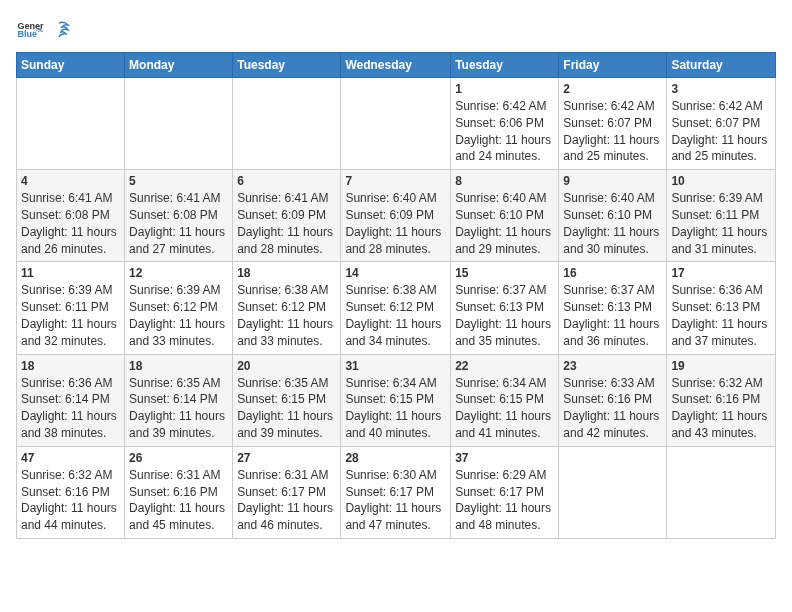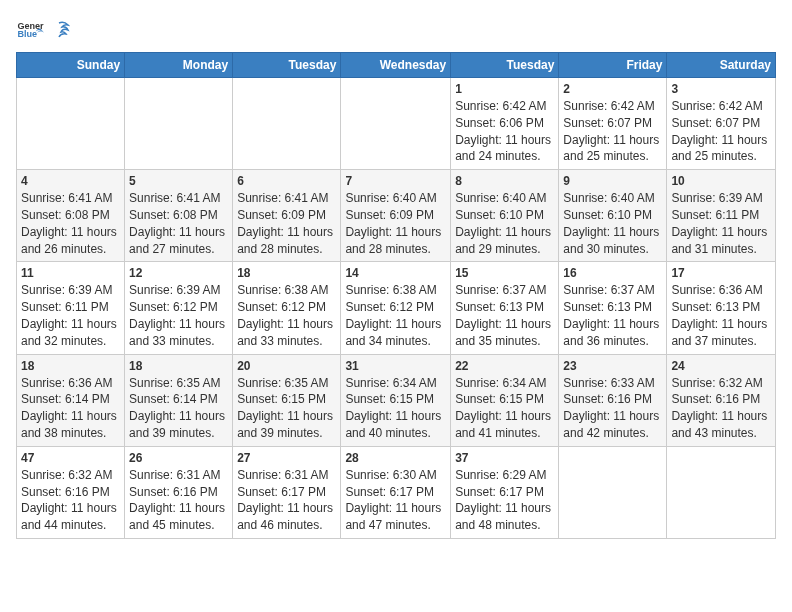--- a/index.html
+++ b/index.html
@@ -49,21 +49,21 @@
     }
     table {
       width: 100%;
       border-collapse: collapse;
       font-size: 11px;
     }
     thead tr th {
       background-color: #3a7fc1;
       color: #fff;
       padding: 5px 4px;
-      text-align: right;
+      text-align: left;
       font-size: 12px;
       font-weight: bold;
       border: 1px solid #2d6aa8;
     }
     tbody tr td {
       border: 1px solid #ccc;
       vertical-align: top;
       padding: 4px;
       width: 113px;
       min-height: 80px;
@@ -225,21 +225,21 @@
         </td>
         <td>
           <span class="day-num">22</span>
           <div class="day-info">Sunrise: 6:34 AM<br>Sunset: 6:15 PM<br>Daylight: 11 hours and 41 minutes.</div>
         </td>
         <td>
           <span class="day-num">23</span>
           <div class="day-info">Sunrise: 6:33 AM<br>Sunset: 6:16 PM<br>Daylight: 11 hours and 42 minutes.</div>
         </td>
         <td>
-          <span class="day-num">24</span>
+          <span class="day-num">19</span>
           <div class="day-info">Sunrise: 6:32 AM<br>Sunset: 6:16 PM<br>Daylight: 11 hours and 43 minutes.</div>
         </td>
       </tr>
       <tr>
         <td>
           <span class="day-num">47</span>
           <div class="day-info">Sunrise: 6:32 AM<br>Sunset: 6:16 PM<br>Daylight: 11 hours and 44 minutes.</div>
         </td>
         <td>
           <span class="day-num">26</span>

